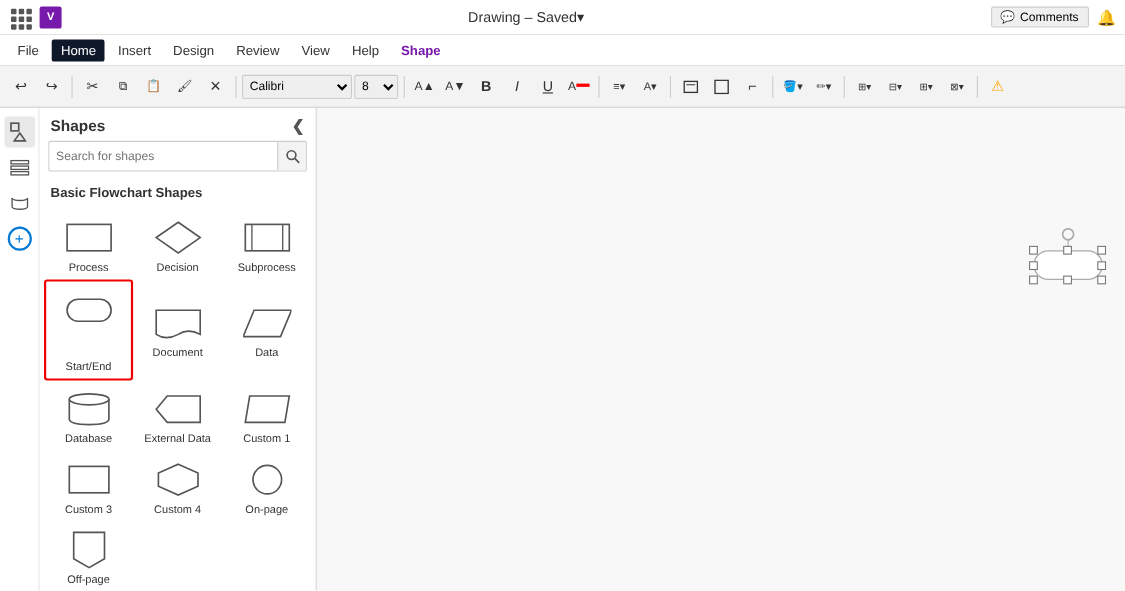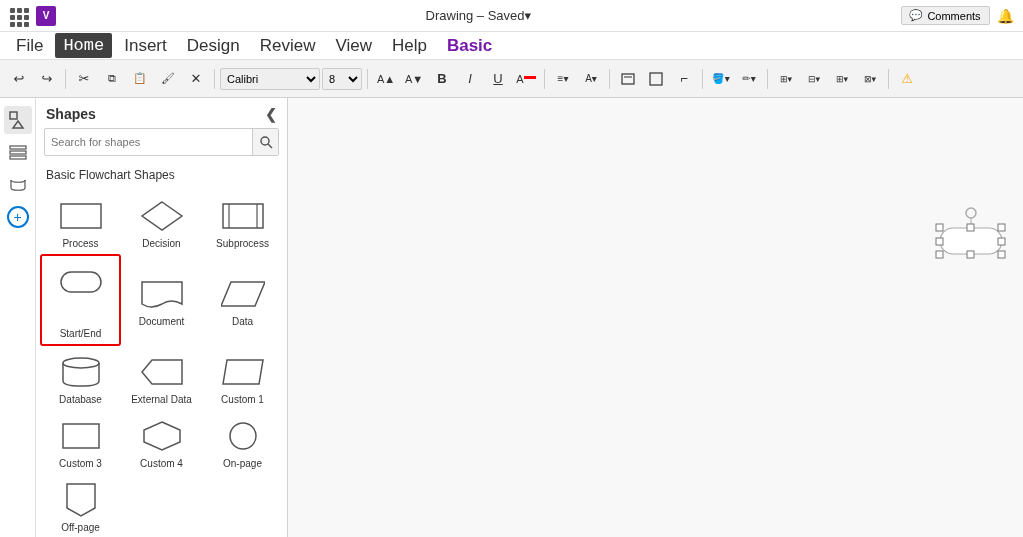--- a/index.html
+++ b/index.html
@@ -25,22 +25,22 @@
     
     .menu-bar {
       height: 28px;
       background: #fff;
       display: flex;
       align-items: center;
       padding: 0 8px;
       border-bottom: 1px solid #e0e0e0;
       gap: 4px;
     }
-    .menu-item { padding: 3px 8px; cursor: pointer; font-size: 17px; color: #333; border-radius: 2px; }
-    .menu-item.active { background: #404040; color: white; font-family: Liberation Mono, monospace; }
+    .menu-item { padding: 3px 8px; cursor: pointer; font-size: 12px; color: #333; border-radius: 2px; }
+    .menu-item.active { background: #0f172a; color: white; }
     .menu-item.shape-tab { color: #7719aa; font-weight: 600; }
 
     
     .toolbar {
       height: 38px;
       background: #f3f3f3;
       border-bottom: 1px solid #d0d0d0;
       display: flex;
       align-items: center;
       padding: 0 6px;
@@ -110,21 +110,21 @@
     }
     .search-input {
       flex: 1; border: none; outline: none; padding: 4px 6px; font-size: 11px; color: #999;
     }
     .search-icon-btn { width: 26px; height: 26px; display: flex; align-items: center; justify-content: center; cursor: pointer; color: #555; background: #f3f3f3; border-left: 1px solid #ccc; }
 
     
     .shapes-section-title {
       padding: 4px 10px 8px 10px;
       font-size: 12px;
-      font-weight: 400;
+      font-weight: 700;
       color: #333;
     }
     .shapes-grid {
       display: grid;
       grid-template-columns: repeat(3, 1fr);
       gap: 0;
       overflow-y: auto;
       flex: 1;
       padding: 0 4px;
     }
@@ -185,21 +185,21 @@
 </div>
 
 <div class="menu-bar">
   <div class="menu-item">File</div>
   <div class="menu-item active">Home</div>
   <div class="menu-item">Insert</div>
   <div class="menu-item">Design</div>
   <div class="menu-item">Review</div>
   <div class="menu-item">View</div>
   <div class="menu-item">Help</div>
-  <div class="menu-item shape-tab">Basic</div>
+  <div class="menu-item shape-tab">Shape</div>
 </div>
 
 <div class="toolbar">
   <div class="tb-btn">↩</div>
   <div class="tb-btn">↪</div>
   <div class="tb-sep"></div>
   <div class="tb-btn">✂</div>
   <div class="tb-btn" style="font-size:11px;">⧉</div>
   <div class="tb-btn" style="font-size:11px;">📋</div>
   <div class="tb-btn" style="font-size:11px;">🖌</div>

